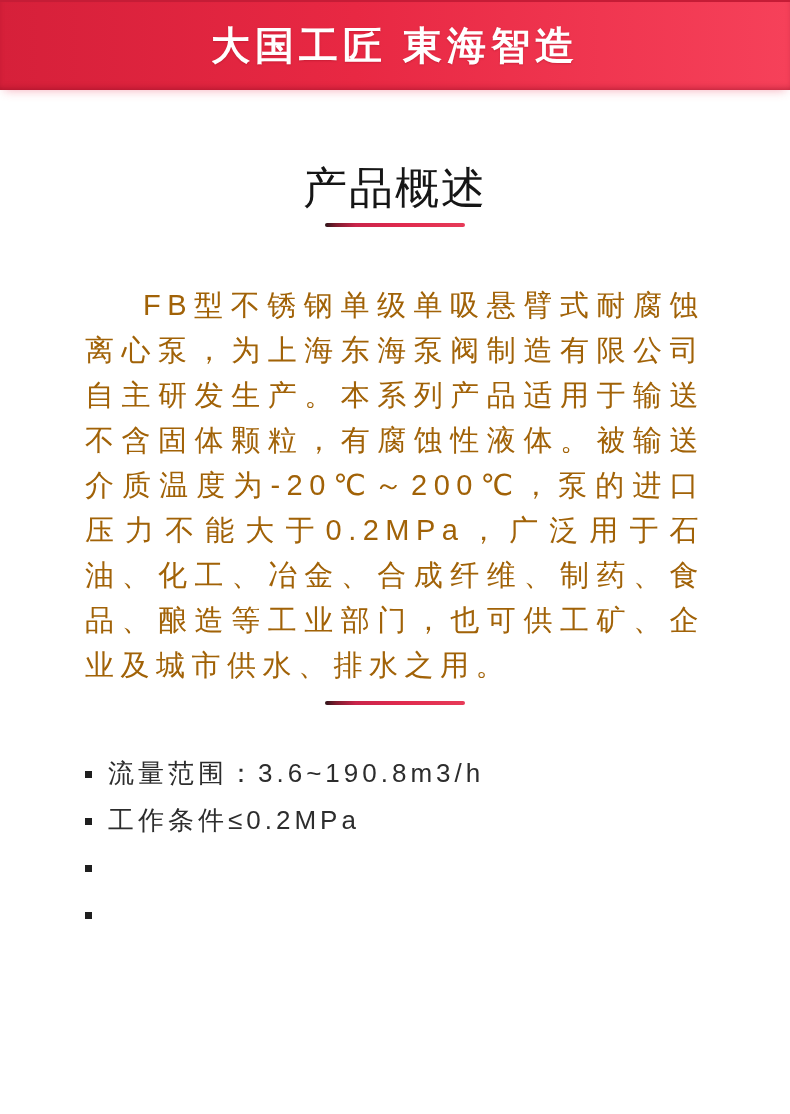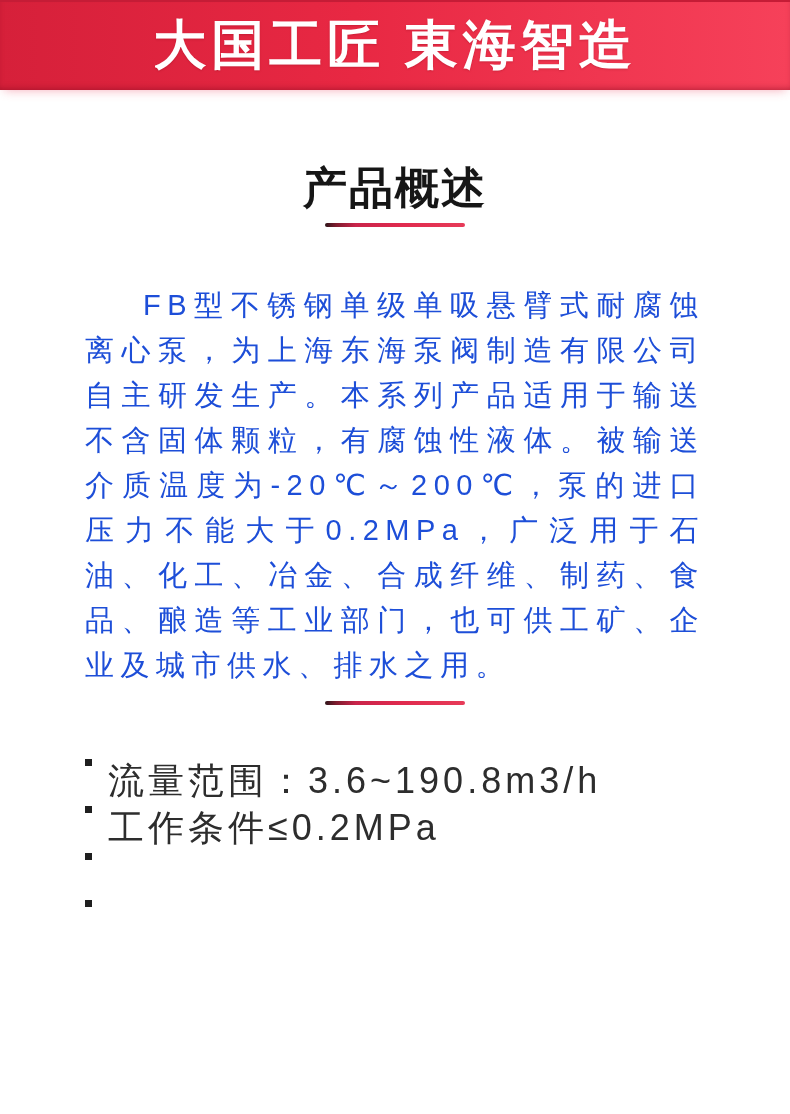--- a/index.html
+++ b/index.html
@@ -24,34 +24,34 @@
     border-top: 2px solid #c51c36;
     box-shadow: inset 0 -4px 6px -3px rgba(130, 10, 30, 0.55),
                 0 4px 10px -4px rgba(235, 70, 100, 0.45);
     display: flex;
     align-items: center;
     justify-content: center;
     box-sizing: border-box;
   }
   .banner-title {
     color: #ffffff;
-    font-size: 53px;
+    font-size: 39px;
     font-weight: 700;
     letter-spacing: 5px;
     white-space: nowrap;
     text-shadow: 0 1px 2px rgba(120, 0, 20, 0.25);
   }
 
   
   .section-heading {
     margin: 0;
     text-align: center;
     font-size: 44px;
     line-height: 1;
-    font-weight: 700;
+    font-weight: 400;
     letter-spacing: 2px;
     color: #161616;
   }
   .heading-overview { margin-top: 76px; }
   .heading-conditions { margin-top: 42px; }
 
   .heading-underline {
     width: 140px;
     height: 4px;
     margin: 13px auto 0;
@@ -62,35 +62,35 @@
 
   
   .overview-paragraph {
     margin: 56px 85px 0;
     font-size: 29px;
     line-height: 45px;
     letter-spacing: 6.5px;
     text-align: justify;
     text-justify: inter-character;
     text-indent: 58px;
-    color: #1d4ed8;
+    color: #a16207;
   }
 
   
   .conditions-list {
     list-style: none;
     margin: 52px 0 0 85px;
     padding: 0;
   }
   .conditions-list li {
     display: flex;
-    align-items: flex-start;
+    align-items: center;
     height: 32px;
     margin-bottom: 15px;
-    font-size: 36px;
+    font-size: 26px;
     letter-spacing: 4px;
     color: #2d2d2d;
     white-space: nowrap;
   }
   .bullet-dot {
     flex: none;
     width: 7px;
     height: 7px;
     background: #1f1f1f;
     margin-right: 16px;

